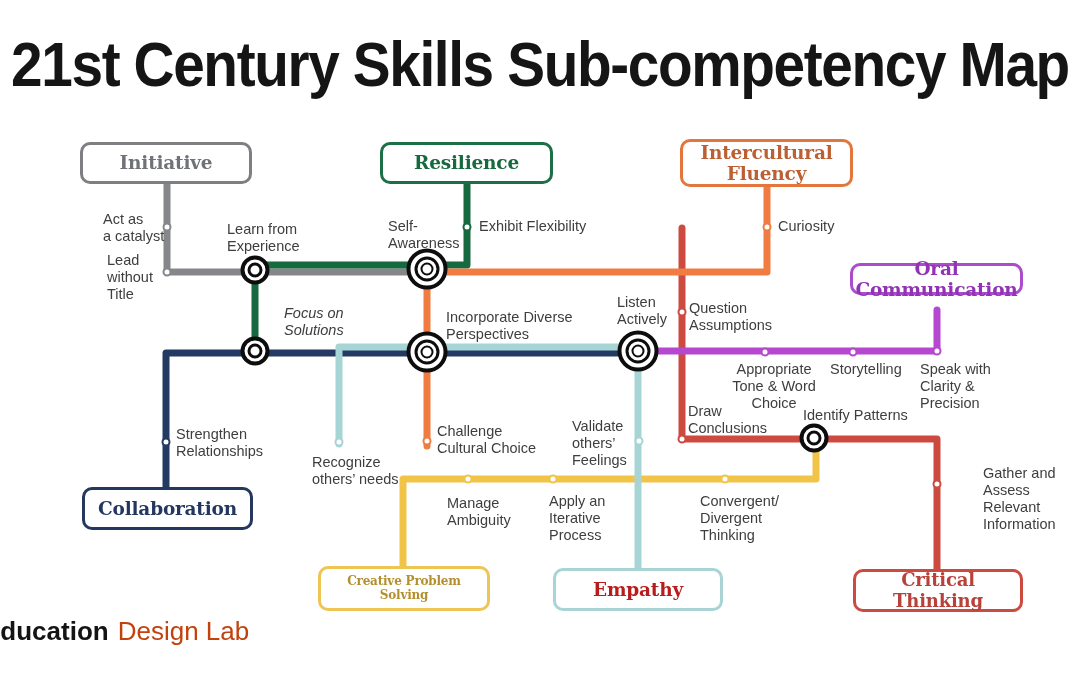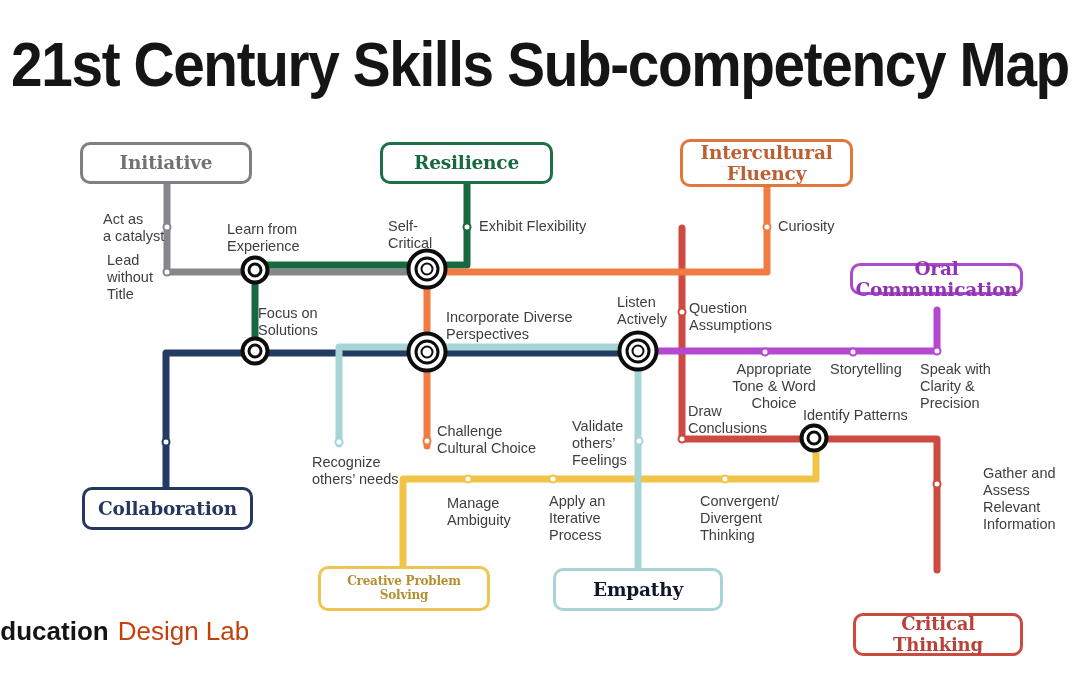--- a/index.html
+++ b/index.html
@@ -51,22 +51,22 @@
 
   <div class="box" style="left: 80px; top: 142px; width: 172px; height: 42px; border-color: rgb(125, 127, 130); color: rgb(111, 114, 118);">Initiative</div>
   <div class="box" style="left: 380px; top: 142px; width: 173px; height: 42px; border-color: rgb(29, 112, 70); color: rgb(23, 105, 63);">Resilience</div>
   <div class="box" style="left: 680px; top: 139px; width: 173px; height: 48px; border-color: rgb(226, 118, 61); color: rgb(188, 95, 51);">Intercultural
 Fluency</div>
   <div class="box" style="left: 850px; top: 263px; width: 173px; height: 32px; border-color: rgb(171, 76, 204); color: rgb(146, 51, 181);">Oral
 Communication</div>
   <div class="box" style="left: 82px; top: 487px; width: 171px; height: 43px; border-color: rgb(36, 55, 95); color: rgb(36, 55, 95);">Collaboration</div>
   <div class="box" style="left: 318px; top: 566px; width: 172px; height: 45px; font-size: 12px; border-color: rgb(238, 197, 83); color: rgb(179, 144, 47);">Creative Problem
 Solving</div>
-  <div class="box" style="left: 553px; top: 568px; width: 170px; height: 43px; border-color: rgb(169, 211, 212); color: #0f172a; text-align: center;">Empathy</div>
-  <div class="box" style="left: 853px; top: 569px; width: 170px; height: 43px; font-size: 18px; border-color: rgb(203, 75, 65); color: rgb(184, 66, 58); margin-top: 44px;">Critical Thinking</div>
+  <div class="box" style="left: 553px; top: 568px; width: 170px; height: 43px; border-color: rgb(169, 211, 212); color: #b91c1c; text-align: center;">Empathy</div>
+  <div class="box" style="left: 853px; top: 569px; width: 170px; height: 43px; font-size: 18px; border-color: rgb(203, 75, 65); color: rgb(184, 66, 58);">Critical Thinking</div>
 
   <div class="ic ic-l" style="left:427px;top:269px;">
     <div class="mid">
         <div class="in"></div>
       </div>
   </div>
   <div class="ic ic-l" style="left:427px;top:352px;">
     <div class="mid">
         <div class="in"></div>
       </div>
@@ -106,31 +106,33 @@
   <div class="dot" style="left: 937px; top: 351px; border-color: rgb(182, 72, 207);"></div>
 
   <div class="lbl" style="left:103px;top:211px;">Act as
 a catalyst</div>
   <div class="lbl" style="left:107px;top:252px;">Lead
 without
 Title</div>
   <div class="lbl" style="left:227px;top:221px;">Learn from
 Experience</div>
   <div class="lbl" style="left:388px;top:218px;">Self-
-Critical</div>
+Awareness</div>
   <div class="lbl" style="left:479px;top:218px;">Exhibit Flexibility</div>
   <div class="lbl" style="left:778px;top:218px;">Curiosity</div>
-  <div class="lbl" style="left:258px;top:305px;">Focus on
+  <div class="lbl" style="left:284px;top:305px;font-style:italic;">Focus on
 Solutions</div>
   <div class="lbl" style="left:446px;top:309px;">Incorporate Diverse
 Perspectives</div>
   <div class="lbl" style="left:617px;top:294px;">Listen
 Actively</div>
   <div class="lbl" style="left:689px;top:300px;">Question
 Assumptions</div>
+  <div class="lbl" style="left:176px;top:426px;">Strengthen
+Relationships</div>
   <div class="lbl" style="left:312px;top:454px;">Recognize
 others’ needs</div>
   <div class="lbl" style="left:437px;top:423px;">Challenge
 Cultural Choice</div>
   <div class="lbl" style="left:572px;top:418px;">Validate
 others’
 Feelings</div>
   <div class="lbl" style="left:447px;top:495px;">Manage
 Ambiguity</div>
   <div class="lbl" style="left:549px;top:493px;">Apply an

